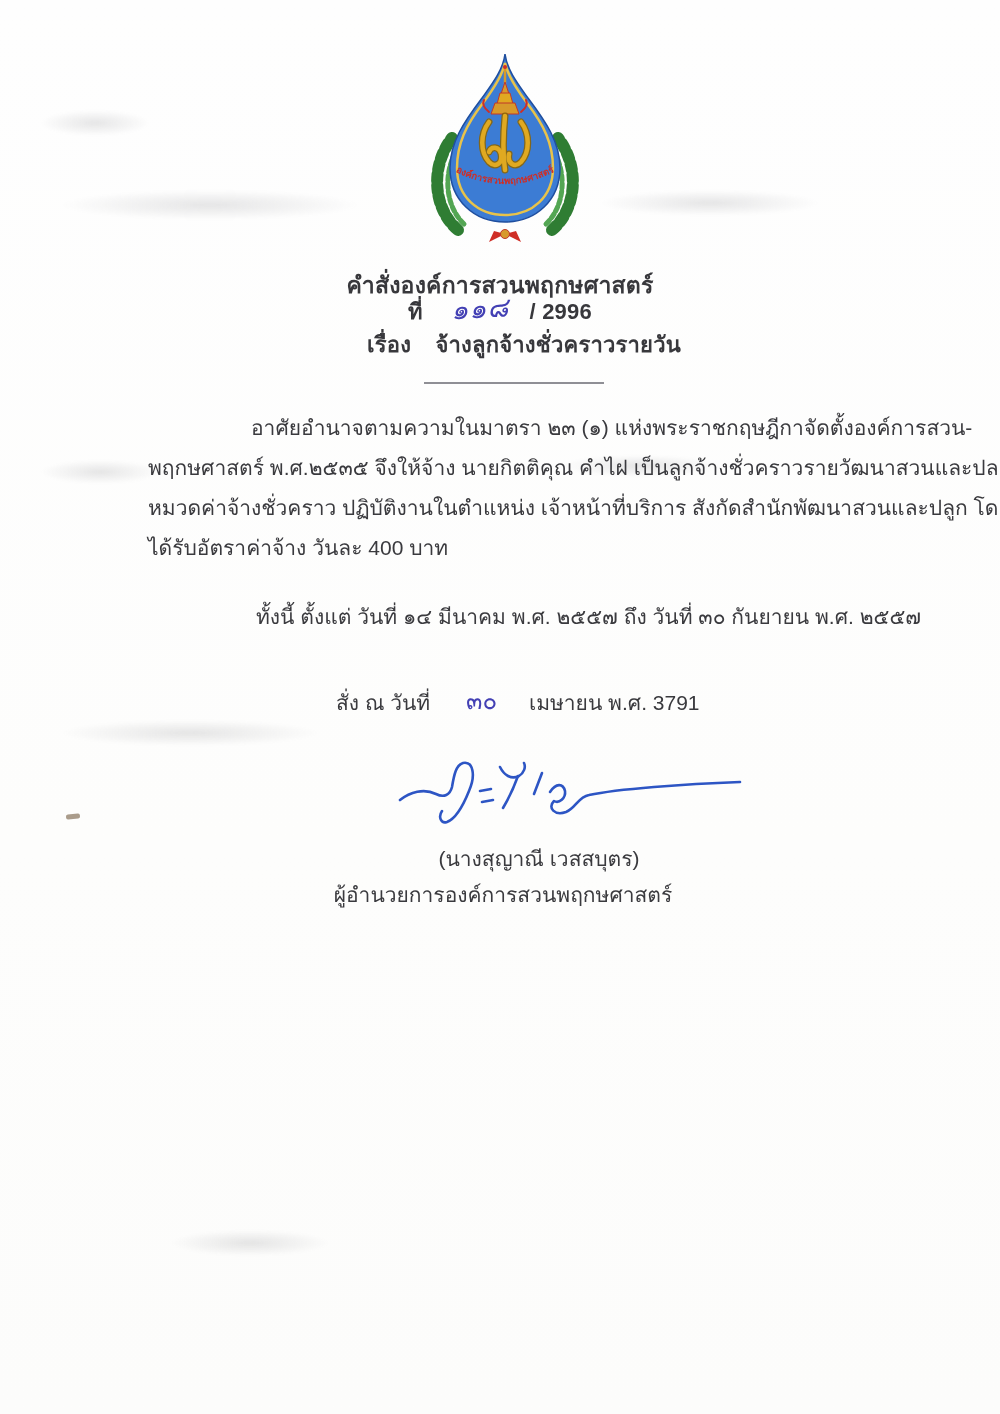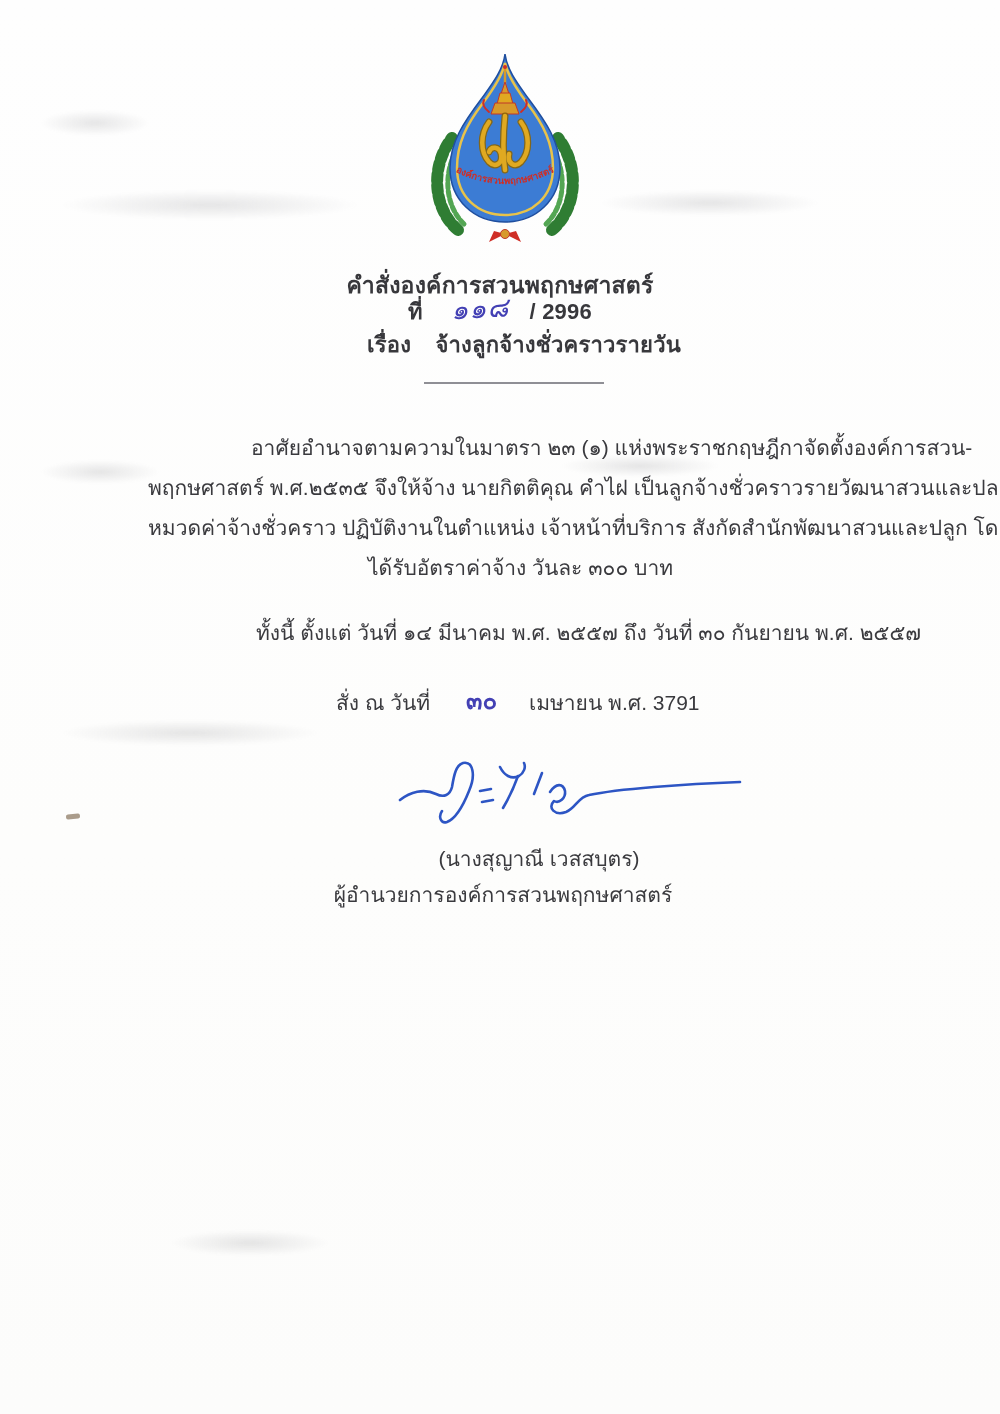--- a/index.html
+++ b/index.html
@@ -42,35 +42,35 @@
     color:#4340b4;
     font-size:27px;
     font-style:italic;
     font-weight:500;
     display:inline-block;
     transform:rotate(-3deg) translateY(-1px);
     letter-spacing:1px;
     margin:0 14px 0 22px;
   }
   .hand-day{
-    color:#4340b4;font-size:24px;font-weight:700;
+    color:#4340b4;font-size:24px;font-weight:400;
     display:inline-block;margin:0 26px 12px 30px;transform:translateY(-1px);
   }
   .divider{
     position:absolute;left:424px;top:382px;width:180px;height:2px;
     background:#8f8f95;
   }
   .body-par{
-    position:absolute;left:148px;top:428px;width:745px;
-    font-size:21px;line-height:40px;color:#3a3a3e;text-align:center;
+    position:absolute;left:148px;top:408px;width:745px;
+    font-size:21px;line-height:40px;color:#3a3a3e;
   }
   .body-par .line{white-space:nowrap;}
   .body-par .line.first{text-indent:103px;}
   .par2{
-    position:absolute;left:256px;top:616px;width:700px;
+    position:absolute;left:256px;top:600px;width:700px;
     font-size:21px;color:#3a3a3e;white-space:nowrap;
   }
   .issued{
     position:absolute;left:336px;top:682px;width:600px;
     font-size:21px;color:#3a3a3e;white-space:nowrap;
   }
   .signature{
     position:absolute;left:392px;top:746px;width:356px;height:92px;
   }
   .signer-name{
@@ -164,21 +164,21 @@
     <span>เรื่อง</span><span class="gap"></span>
     <span>จ้างลูกจ้างชั่วคราวรายวัน</span>
   </div>
 
   <div class="divider"></div>
 
   <div class="body-par">
     <div class="line first">อาศัยอำนาจตามความในมาตรา ๒๓ (๑) แห่งพระราชกฤษฎีกาจัดตั้งองค์การสวน-</div>
     <div class="line">พฤกษศาสตร์ พ.ศ.๒๕๓๕ จึงให้จ้าง  นายกิตติคุณ  คำไฝ  เป็นลูกจ้างชั่วคราวรายวัฒนาสวนและปล</div>
     <div class="line">หมวดค่าจ้างชั่วคราว ปฏิบัติงานในตำแหน่ง เจ้าหน้าที่บริการ สังกัดสำนักพัฒนาสวนและปลูก โดยให้</div>
-    <div class="line">ได้รับอัตราค่าจ้าง  วันละ  ๓๐๐  บาท</div>
+    <div class="line">ได้รับอัตราค่าจ้าง  วันละ  400  บาท</div>
   </div>
 
   <div class="par2">ทั้งนี้  ตั้งแต่  วันที่   ๑๔  มีนาคม  พ.ศ. ๒๕๕๗  ถึง  วันที่  ๓๐  กันยายน  พ.ศ. ๒๕๕๗</div>
 
   <div class="issued">
     <span>สั่ง ณ วันที่</span>
     <span class="hand-day">๓๐</span>
     <span>เมษายน   พ.ศ. 3791</span>
   </div>
 

